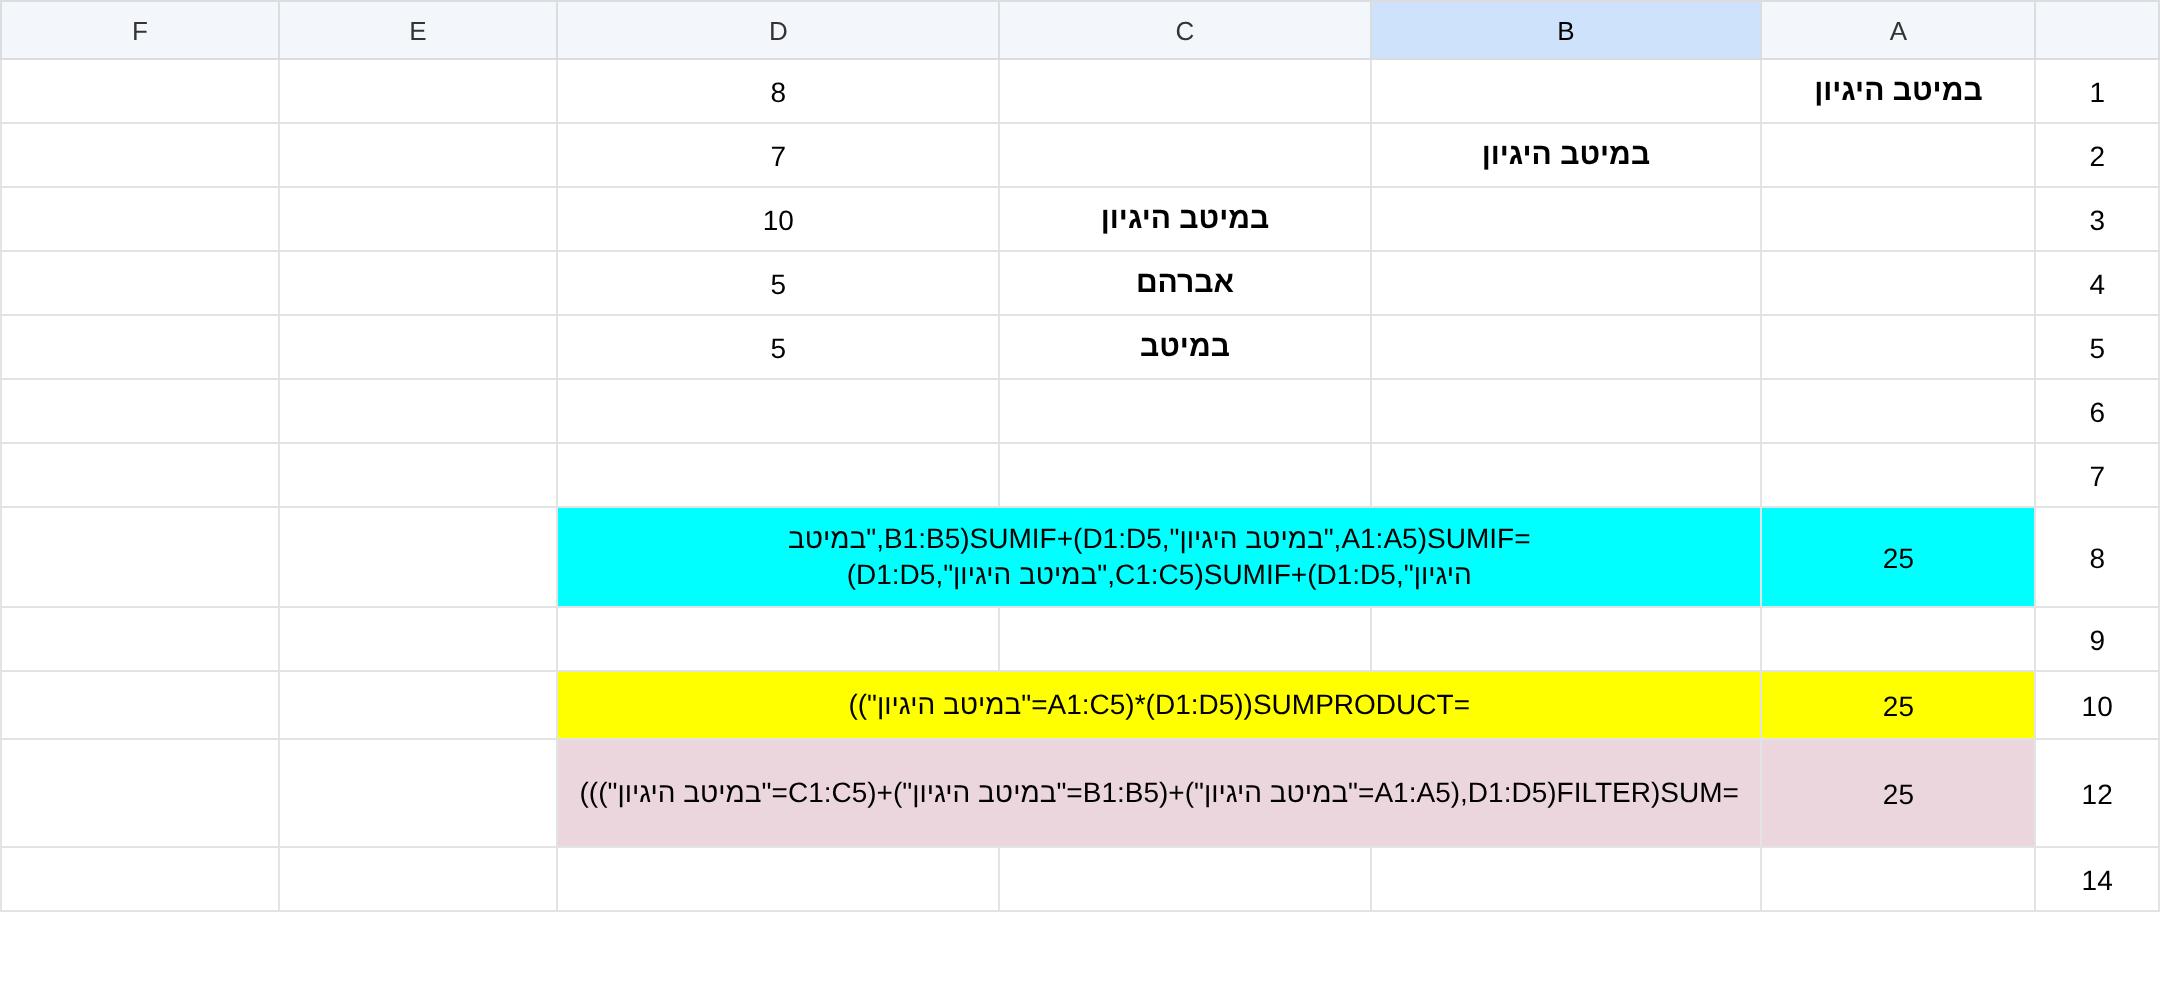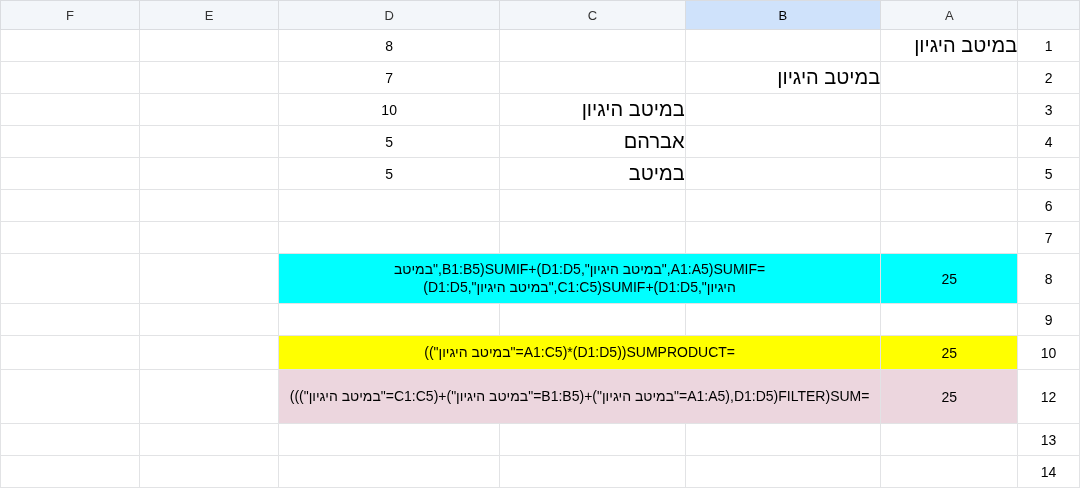--- a/index.html
+++ b/index.html
@@ -61,23 +61,22 @@
     border: 1px solid #dadce0;
     width: 60px;
   }
   
   td.box {
     border: 2px solid #000;
     font-size: 15px;
     font-weight: bold;
   }
   td.box.text {
-    font-weight: normal;
-    font-size: 20px;
-    text-align: right;
+    font-weight: bold;
+    font-size: 15px;
   }
   td.empty-box {
     border: 2px solid #000;
   }
   td.formula {
     border: 2px solid #000;
     font-size: 13.5px;
     font-weight: bold;
     line-height: 1.25;
     padding: 2px 4px;
@@ -218,29 +217,20 @@
 
 
     <tr style="height:54px">
       <td></td>
       <td></td>
       <td class="formula bg-pink" colspan="3">=SUM(FILTER(D1:D5,(A1:A5="במיטב היגיון")+(B1:B5="במיטב היגיון")+(C1:C5="במיטב היגיון")))</td>
       <td class="result bg-pink">25</td>
       <td class="row-head">12</td>
     </tr>
 
-    <tr>
-      <td></td>
-      <td></td>
-      <td></td>
-      <td></td>
-      <td></td>
-      <td></td>
-      <td class="row-head">13</td>
-    </tr>
 
     <tr>
       <td></td>
       <td></td>
       <td></td>
       <td></td>
       <td></td>
       <td></td>
       <td class="row-head">14</td>
     </tr>

